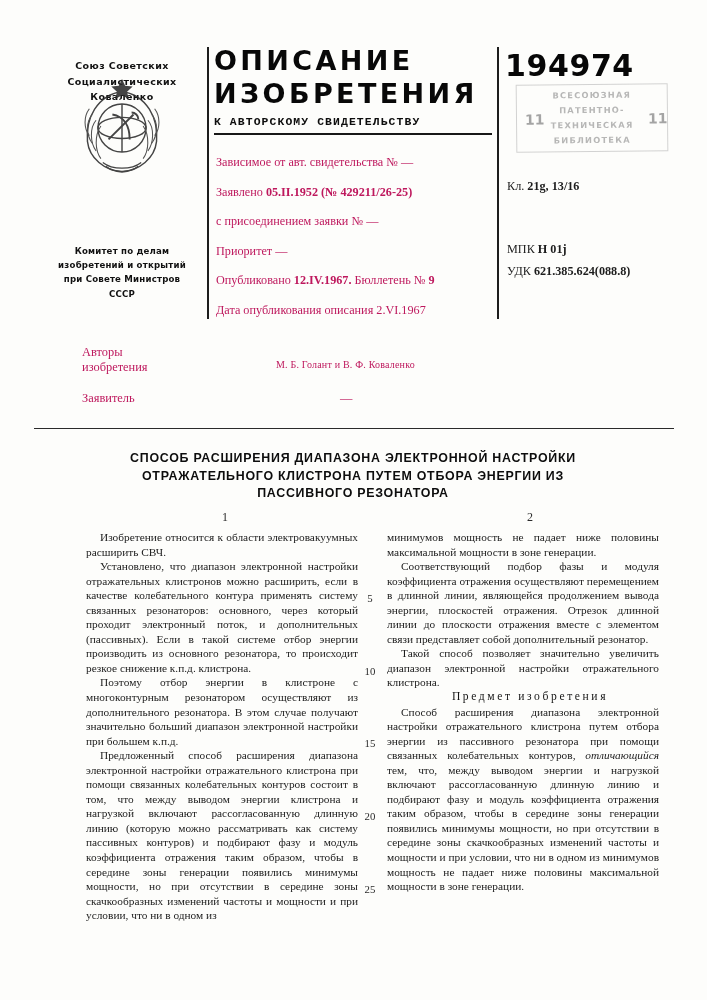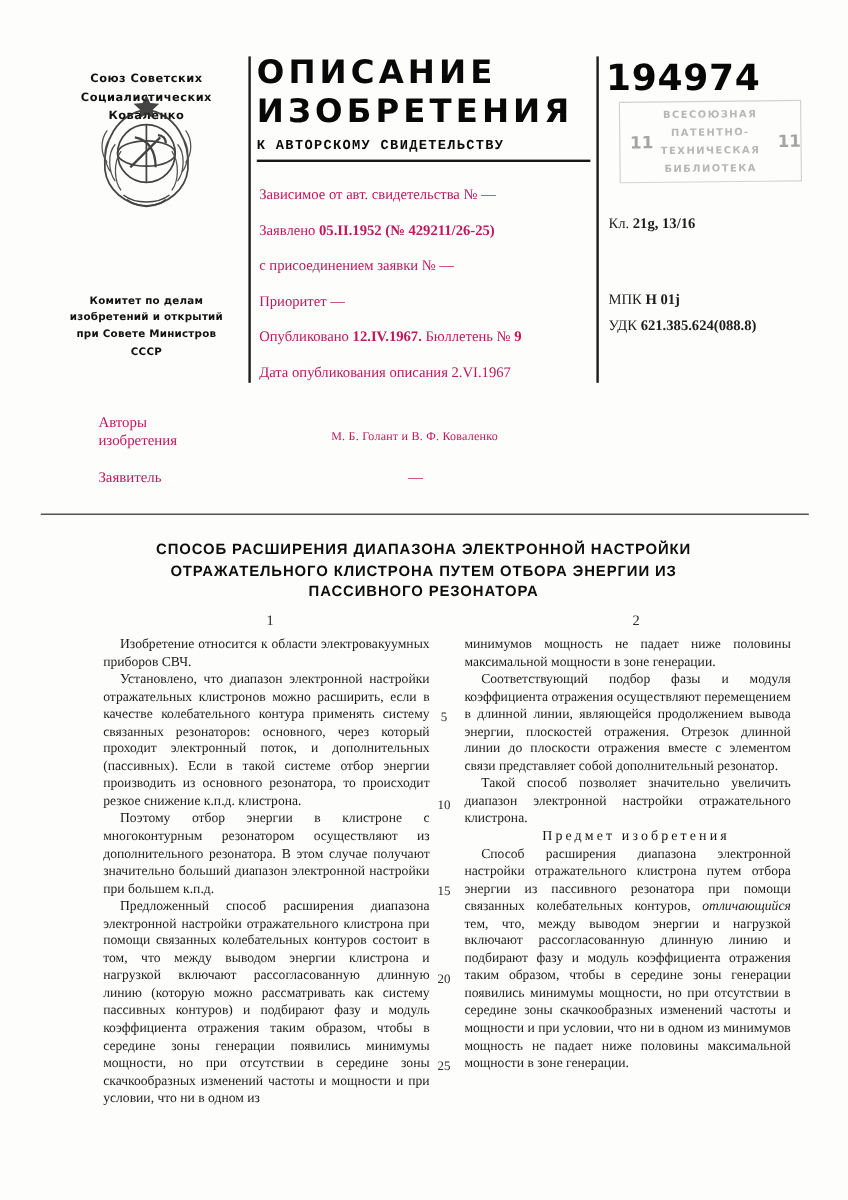--- a/index.html
+++ b/index.html
@@ -403,21 +403,21 @@
   </div>
 
   <div class="divider"></div>
 
   <div class="doc-title">СПОСОБ РАСШИРЕНИЯ ДИАПАЗОНА ЭЛЕКТРОННОЙ НАСТРОЙКИ ОТРАЖАТЕЛЬНОГО КЛИСТРОНА ПУТЕМ ОТБОРА ЭНЕРГИИ ИЗ ПАССИВНОГО РЕЗОНАТОРА</div>
 
   <div class="colnum one">1</div>
   <div class="colnum two">2</div>
 
   <div class="col col-left">
-    <p>Изобретение относится к области электровакуумных приборов СВЧ.</p>
+    <p>Изобретение относится к области электровакуумных расширить СВЧ.</p>
     <p>Установлено, что диапазон электронной настройки отражательных клистронов можно расширить, если в качестве колебательного контура применять систему связанных резонаторов: основного, через который проходит электронный поток, и дополнительных (пассивных). Если в такой системе отбор энергии производить из основного резонатора, то происходит резкое снижение к.п.д. клистрона.</p>
     <p>Поэтому отбор энергии в клистроне с многоконтурным резонатором осуществляют из дополнительного резонатора. В этом случае получают значительно больший диапазон электронной настройки при большем к.п.д.</p>
     <p>Предложенный способ расширения диапазона электронной настройки отражательного клистрона при помощи связанных колебательных контуров состоит в том, что между выводом энергии клистрона и нагрузкой включают рассогласованную длинную линию (которую можно рассматривать как систему пассивных контуров) и подбирают фазу и модуль коэффициента отражения таким образом, чтобы в середине зоны генерации появились минимумы мощности, но при отсутствии в середине зоны скачкообразных изменений частоты и мощности  и при условии,  что ни в одном из</p>
   </div>
 
   <div class="gutter">
     <span style="top:62px">5</span>
     <span style="top:135px" :="" style2="">10</span>
     <span style="top:207px">15</span>
     <span style="top:280px">20</span>

